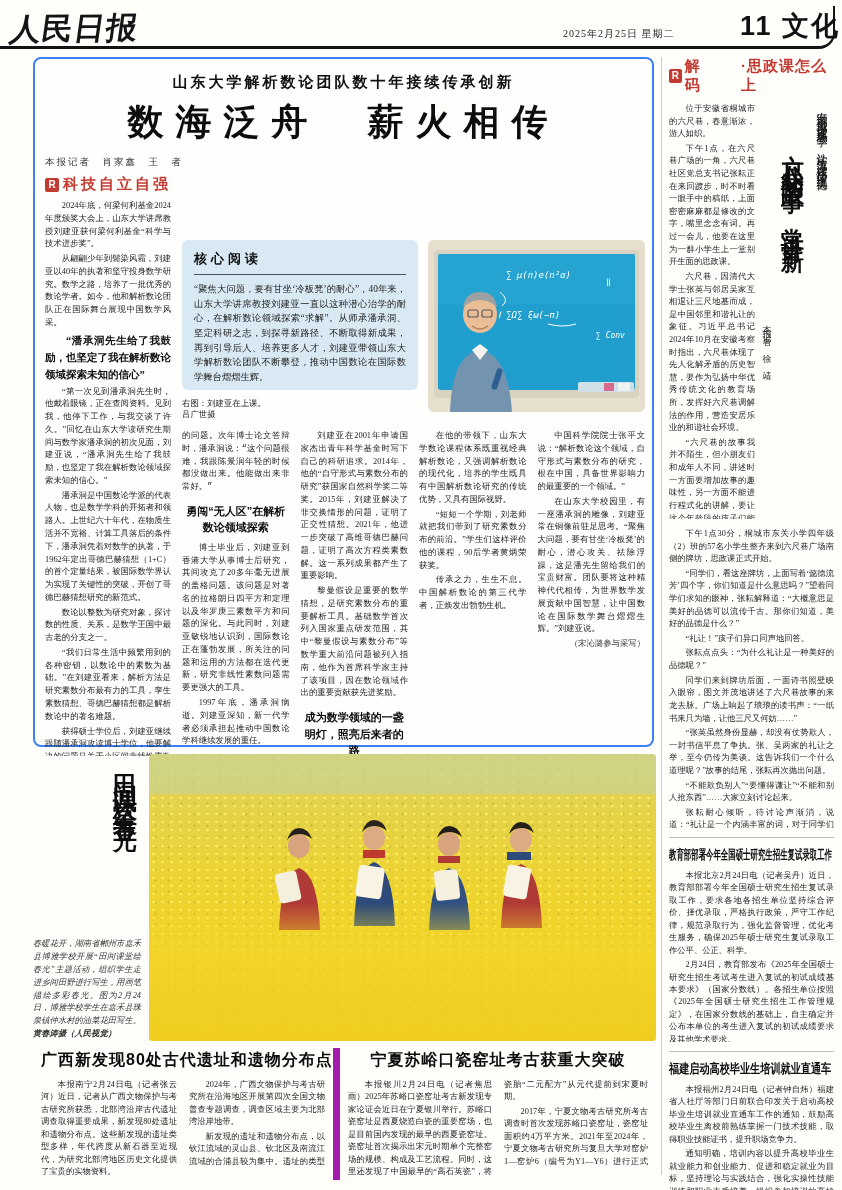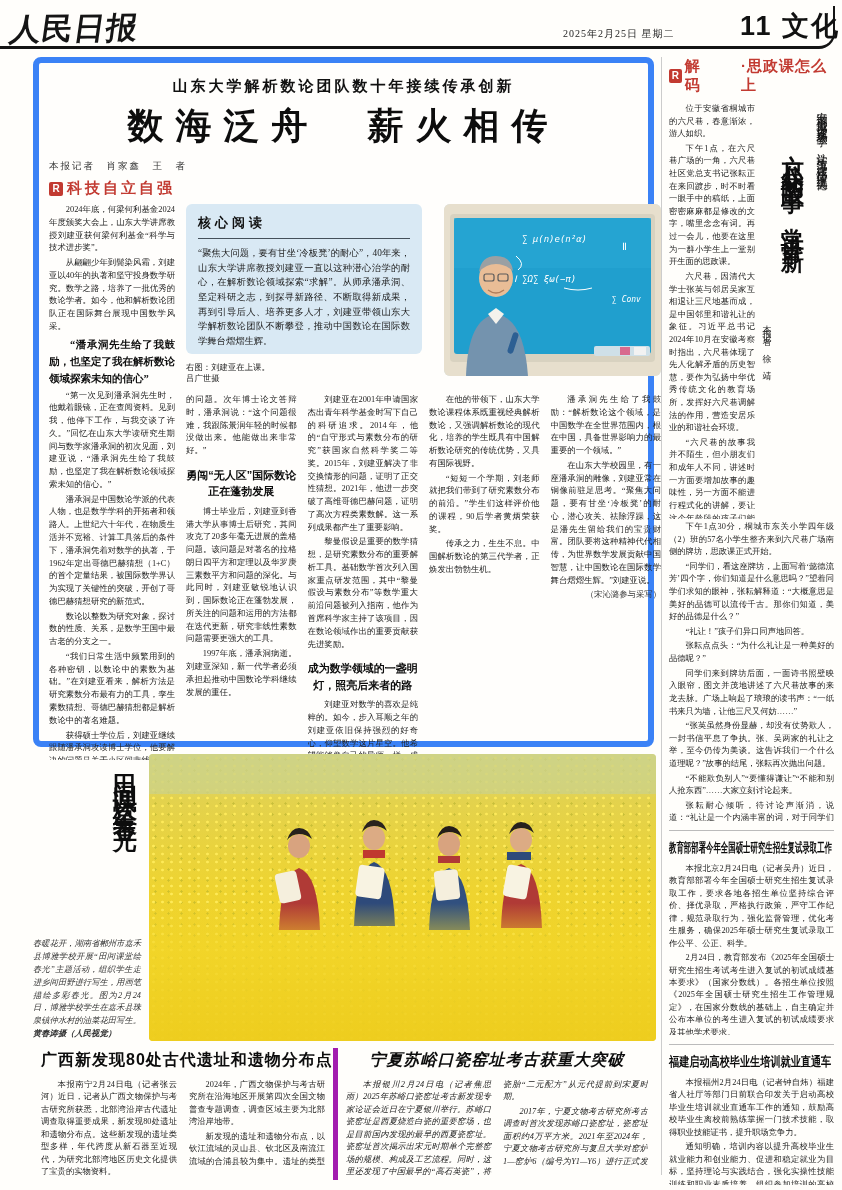--- a/index.html
+++ b/index.html
@@ -12,39 +12,39 @@
   .masthead{position:absolute;left:10px;top:8px;font-family:"DejaVu Serif",serif;
             font-weight:900;font-size:31px;transform:skewX(-9deg) rotate(-1deg);
             letter-spacing:1px;color:#151515;}
   .hdr-date{position:absolute;left:563px;top:27px;font-size:10px;color:#222;letter-spacing:1px;}
   .hdr-page{position:absolute;left:740px;top:8px;font-family:"Liberation Sans",sans-serif;
             font-weight:bold;font-size:27px;color:#111;letter-spacing:2px;}
   
   .vdivider{position:absolute;left:661px;top:57px;height:1118px;border-left:1px solid #ccc;}
   
   .main-box{position:absolute;left:33px;top:57px;width:621px;height:690px;
-            border:6px solid #3b82f6;border-radius:8px;background:#fffefc;
+            border:2px solid #3b82f6;border-radius:8px;background:#fffefc;
             padding:6px 10px;box-sizing:border-box;}
   .kicker{text-align:center;font-size:15px;font-weight:bold;letter-spacing:3px;
           margin-top:8px;color:#111;font-family:"Liberation Sans",sans-serif;}
   .big-title{text-align:center;font-size:36px;font-weight:bold;letter-spacing:12px;
              margin-top:6px;color:#0d0d0d;font-family:"Liberation Sans",sans-serif;white-space:nowrap;}
   .byline{font-size:9.5px;letter-spacing:2px;margin-top:9px;color:#333;}
   .col-label{display:flex;align-items:center;gap:4px;margin-top:6px;}
   .ricon{display:inline-block;width:14px;height:14px;background:#c23a31;color:#fff;
          font:bold 10px/14px "Liberation Sans",sans-serif;text-align:center;border-radius:2px;}
   .col-label span.lbl{color:#c23a31;font-weight:bold;font-size:15px;letter-spacing:3px;
                       font-family:"Liberation Sans",sans-serif;}
   .content{display:flex;gap:11px;margin-top:6px;height:556px;}
   .c1{width:126px;flex:none;overflow:hidden;font-size:8.4px;line-height:1.52;text-align:justify;}
   .c1 p, .cols4 p, .decode-text p, .decode-bottom p, .body2 p, .edu-body p, .fj-body p
      {margin:0 0 2px;text-indent:2em;}
   .c1-quote{font-size:10.5px;font-weight:bold;line-height:1.65;margin:8px 0;color:#0e0e0e;text-indent:0;}
   .rightpart{flex:1;display:flex;flex-direction:column;}
-  .toprow{display:flex;gap:22px;}
+  .toprow{display:flex;gap:10px;margin-top:40px;}
   .core-col{width:236px;flex:none;}
   .core-box{background:#d9e9f4;border-radius:6px;padding:10px 12px 8px;height:132px;overflow:hidden;}
   .core-title{font-weight:bold;font-size:13px;letter-spacing:4px;color:#111;
               font-family:"Liberation Sans",sans-serif;}
   .core-box hr{border:none;border-top:1.4px solid #44505a;margin:6px 0 7px;}
   .core-body{font-size:9.3px;line-height:1.58;text-align:justify;color:#1c1c1c;}
   .photo1{width:217px;height:172px;flex:none;border-radius:6px;overflow:hidden;background:#cfe3ec;}
   .cap-row{display:flex;justify-content:space-between;font-size:8.4px;margin-top:8px;color:#222;flex-direction:column;}
   .cols4{display:flex;gap:11px;margin-top:10px;height:360px;overflow:hidden;
          font-size:8.4px;line-height:1.52;text-align:justify;}
@@ -56,21 +56,21 @@
   .right-col{position:absolute;left:669px;top:57px;width:165px;height:1120px;}
   .decode-hdr{display:flex;align-items:center;gap:3px;}
   .decode-hdr .bold{color:#c23a31;font-weight:bold;font-size:15px;font-family:"Liberation Sans",sans-serif;}
   .decode-hdr .rest{color:#c23a31;font-weight:bold;font-size:15px;letter-spacing:1px;font-family:"Liberation Sans",sans-serif;margin-left:26px;}
   .decode-top{display:flex;gap:5px;margin-top:8px;height:416px;}
   .decode-text{width:86px;flex:none;font-size:8.3px;line-height:1.52;text-align:justify;overflow:hidden;}
   .v-byline{writing-mode:vertical-rl;font-size:9px;letter-spacing:4px;margin-top:215px;color:#222;flex:none;}
   .v-title{writing-mode:vertical-rl;font-size:23px;font-weight:bold;letter-spacing:7px;margin-top:34px;
            color:#0d0d0d;flex:none;font-family:"Liberation Sans",sans-serif;}
   .v-subtitle{writing-mode:vertical-rl;font-size:11px;letter-spacing:2.5px;color:#111;flex:none;}
-  .decode-bottom{margin-top:2px;height:300px;overflow:hidden;font-size:8.3px;line-height:1.52;text-align:justify;}
+  .decode-bottom{margin-top:9px;height:300px;overflow:hidden;font-size:8.3px;line-height:1.52;text-align:justify;}
   .rule-h{border:none;border-top:1px solid #bbb;margin:9px 0 8px;}
   .edu-title{font-weight:bold;font-size:13px;white-space:nowrap;transform:scaleX(0.57);
              transform-origin:left center;width:288px;color:#0d0d0d;margin:2px 0 6px;
              font-family:"Liberation Sans",sans-serif;}
   .edu-body{height:172px;overflow:hidden;font-size:8.3px;line-height:1.5;text-align:justify;}
   .fj-title{font-weight:bold;font-size:13px;white-space:nowrap;transform:scaleX(0.78);
             transform-origin:left center;width:212px;color:#0d0d0d;margin:2px 0 6px;
             font-family:"Liberation Sans",sans-serif;}
   .fj-body{height:108px;overflow:hidden;font-size:8.3px;line-height:1.5;text-align:justify;}
   .credits{margin-top:10px;font-size:8.6px;letter-spacing:1px;color:#222;text-align:center;}
@@ -87,21 +87,21 @@
      background-image:radial-gradient(circle 1.6px,rgba(255,235,90,.95) 0 1px,transparent 1.7px),
                       radial-gradient(circle 1.3px,rgba(170,170,40,.5) 0 .9px,transparent 1.4px);
      background-size:9px 8px,13px 11px;}
   .photo2 .fg{position:absolute;inset:0;
      background:linear-gradient(180deg,transparent 52%,rgba(243,214,40,.75) 68%,rgba(238,205,30,.95) 100%);}
   .photo2 svg{position:absolute;inset:0;}
   
   .bottom-row{position:absolute;left:33px;top:1048px;width:623px;height:132px;display:flex;}
   .b-art{padding:0 8px;box-sizing:border-box;}
   .b-art.first{width:300px;flex:none;}
-  .b-art.second{flex:1;border-left:5px solid #a21caf;font-style:italic;}
+  .b-art.second{flex:1;border-left:7px solid #a21caf;}
   .b-title{text-align:center;font-weight:bold;font-size:16px;letter-spacing:1px;color:#0d0d0d;
            margin:2px 0 8px;white-space:nowrap;font-family:"Liberation Sans",sans-serif;}
   .body2{column-count:2;column-gap:12px;height:100px;overflow:hidden;
          font-size:8.3px;line-height:1.5;text-align:justify;}
 </style>
 </head>
 <body>
 
 <div class="page">
 
@@ -179,22 +179,22 @@
 
               <rect x="150" y="142" width="56" height="10" rx="2" fill="#cfe0e8"></rect>
               <rect x="176" y="143" width="10" height="8" fill="#d86a8e"></rect>
               <rect x="190" y="143" width="12" height="8" fill="#f2f2f2"></rect>
             </svg>
           </div>
         </div>
 
         <div class="cols4">
           <div class="bcol">
-            <p style="text-indent:0;">的问题。次年博士论文答辩时，潘承洞说：“这个问题很难，我跟陈景润年轻的时候都没做出来。他能做出来非常好。”</p>
-            <div class="subhead">勇闯“无人区”国际数论正在蓬勃发展</div>
+            <p style="text-indent:0;font-family:Liberation Mono, monospace;">的问题。次年博士论文答辩时，潘承洞说：“这个问题很难，我跟陈景润年轻的时候都没做出来。他能做出来非常好。”</p>
+            <div class="subhead">勇闯“无人区”在解析数论领域探索</div>
             <div>
                 <p>博士毕业后，刘建亚到香港大学从事博士后研究，其间攻克了20多年毫无进展的盖格问题。该问题是对著名的拉格朗日四平方和定理以及华罗庚三素数平方和问题的深化。与此同时，刘建亚敏锐地认识到，国际数论正在蓬勃发展，所关注的问题和运用的方法都在迭代更新，研究非线性素数问题需要更强大的工具。</p>
                 <p>1997年底，潘承洞病逝。刘建亚深知，新一代学者必须承担起推动中国数论学科继续发展的重任。</p>
               </div>
           </div>
           <div class="bcol">
             <div>
                 <p>刘建亚在2001年申请国家杰出青年科学基金时写下自己的科研追求。2014年，他的“自守形式与素数分布的研究”获国家自然科学奖二等奖。2015年，刘建亚解决了非交换情形的问题，证明了正交性猜想。2021年，他进一步突破了高维哥德巴赫问题，证明了高次方程类素数解。这一系列成果都产生了重要影响。</p>
                 <p>黎曼假设是重要的数学猜想，是研究素数分布的重要解析工具。基础数学首次列入国家重点研发范围，其中“黎曼假设与素数分布”等数学重大前沿问题被列入指南，他作为首席科学家主持了该项目，因在数论领域作出的重要贡献获先进奖励。</p>
               </div>
@@ -205,21 +205,21 @@
           </div>
           <div class="bcol">
             <div>
                 <p>在他的带领下，山东大学数论课程体系既重视经典解析数论，又强调解析数论的现代化，培养的学生既具有中国解析数论研究的传统优势，又具有国际视野。</p>
                 <p>“短短一个学期，刘老师就把我们带到了研究素数分布的前沿。”学生们这样评价他的课程，90后学者黄炳荣获奖。</p>
                 <p>传承之力，生生不息。中国解析数论的第三代学者，正焕发出勃勃生机。</p>
               </div>
           </div>
           <div class="bcol">
             <div>
-                <p>潘承洞先生给了我鼓励：“解析数论这个领域，是中国数学在全世界范围内，根在中国，具备世界影响力的最重要的一个领域。”</p>
+                <p>中国科学院院士张平文说：“解析数论这个领域，自守形式与素数分布的研究，根在中国，具备世界影响力的最重要的一个领域。”</p>
                 <p>在山东大学校园里，有一座潘承洞的雕像，刘建亚常在铜像前驻足思考。“聚焦大问题，要有甘坐‘冷板凳’的耐心，潜心攻关、祛除浮躁，这是潘先生留给我们的宝贵财富。团队要将这种精神代代相传，为世界数学发展贡献中国智慧，让中国数论在国际数学舞台熠熠生辉。”刘建亚说。</p>
               </div>
             <p class="tail-credit">（宋沁潞参与采写）</p>
           </div>
         </div>
       </div>
     </div>
   </div>
 
   <div class="right-col">

